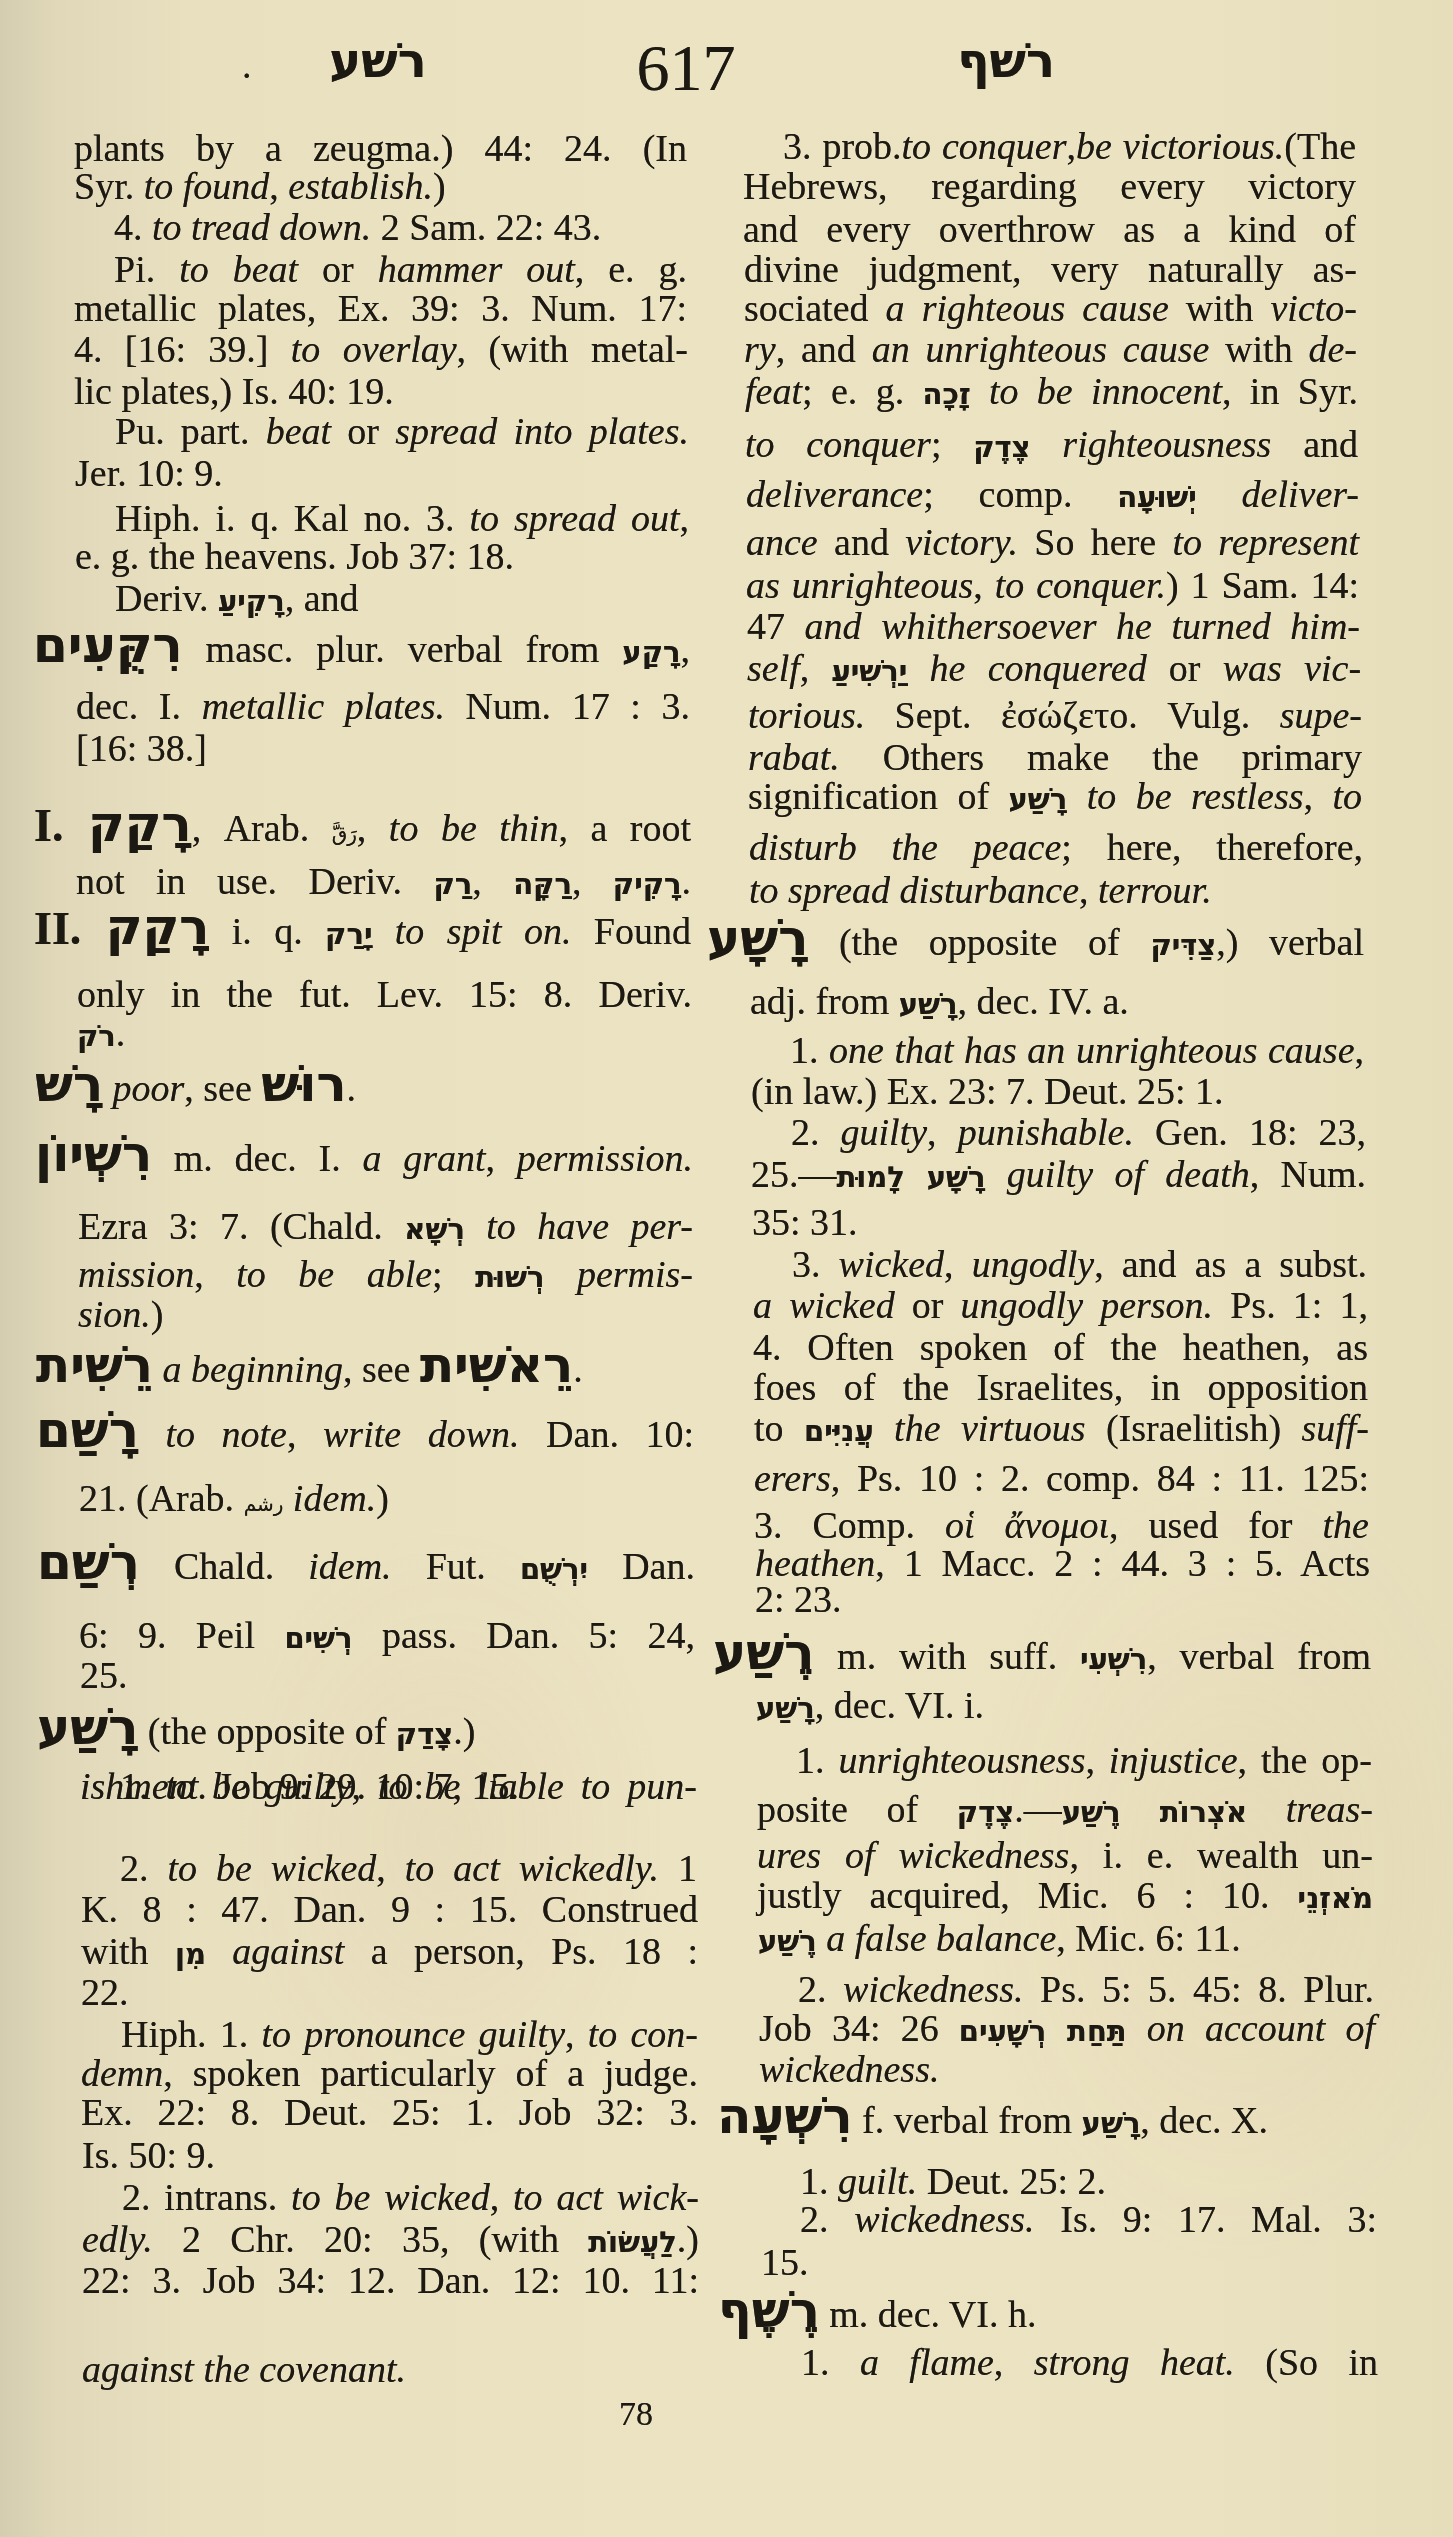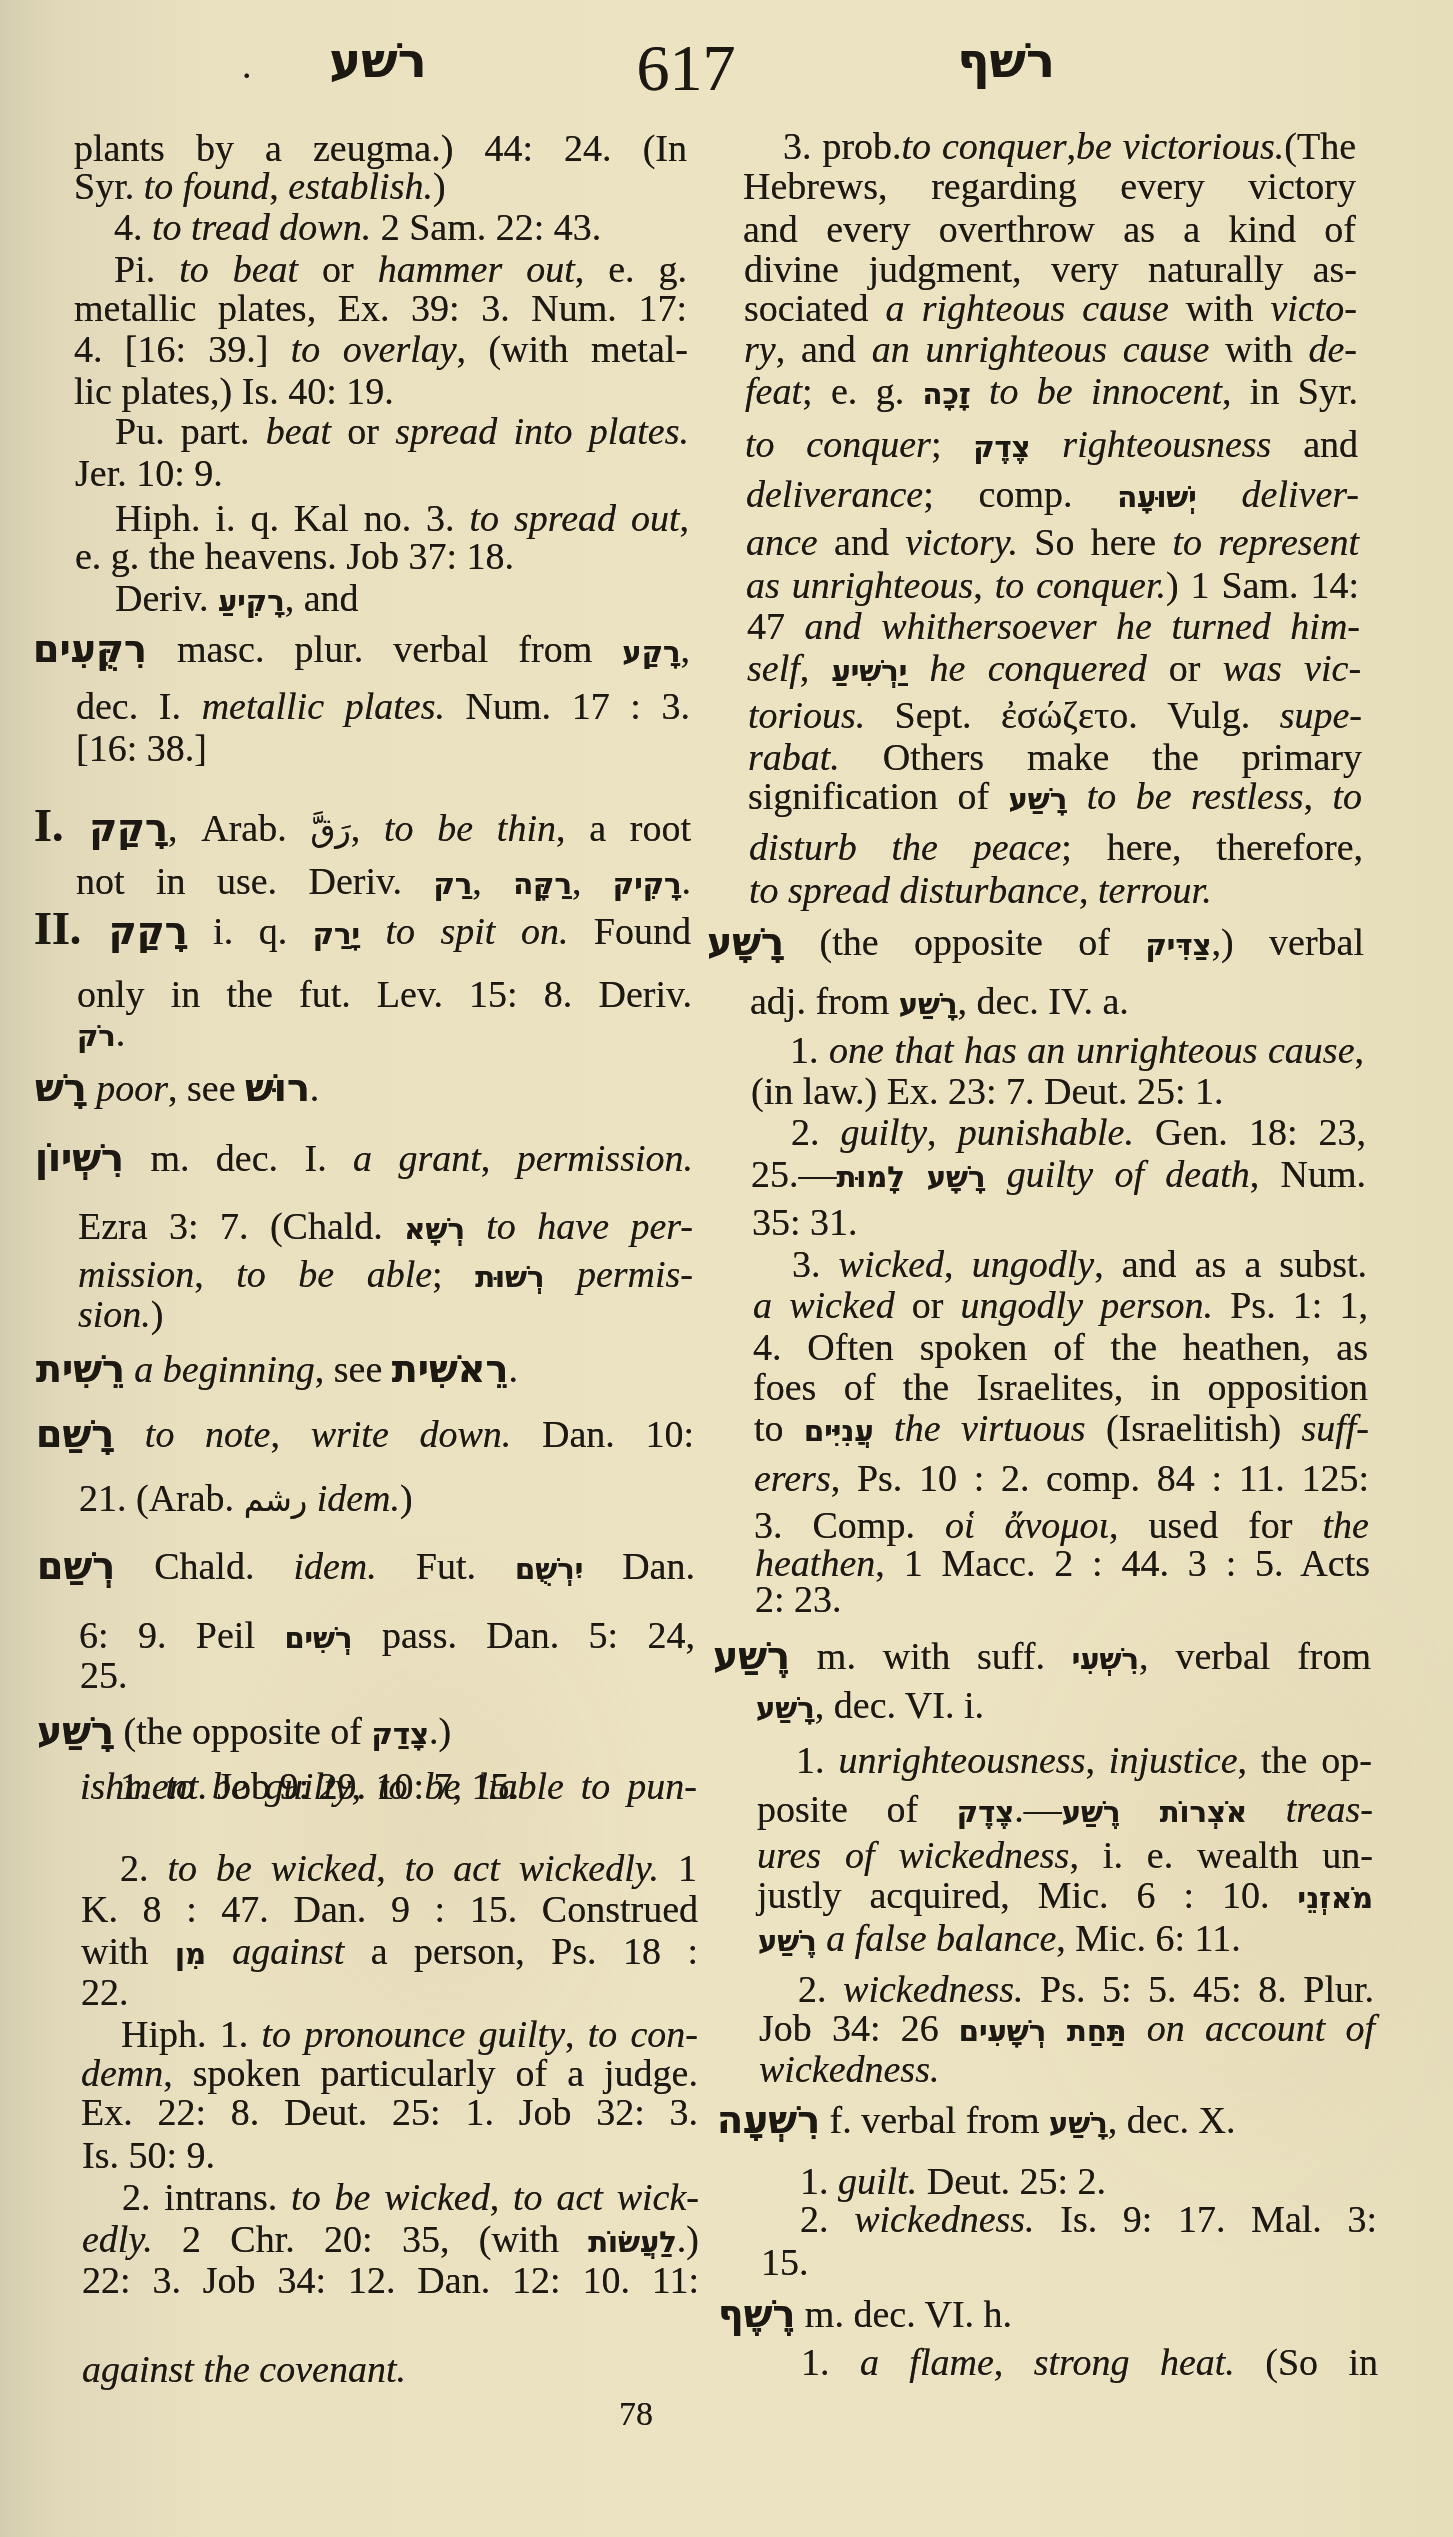--- a/index.html
+++ b/index.html
@@ -22,25 +22,25 @@
     }
     .in { display: inline-block; white-space: nowrap; transform-origin: 0 50%; line-height: 44px; }
     .in.just { white-space: normal; text-align: justify; text-align-last: justify; }
     .seg-r { font-style: normal; }
     .seg-i { font-style: italic; }
     .seg-h {
       font-family: "DejaVu Sans", sans-serif; font-weight: bold; font-size: 29px;
       unicode-bidi: isolate; line-height: 0;
     }
     .seg-hw {
-      font-family: "DejaVu Sans", sans-serif; font-weight: bold; font-size: 38px;
+      font-family: "DejaVu Sans", sans-serif; font-weight: bold; font-size: 50px;
       unicode-bidi: isolate; line-height: 0;
     }
     .seg-n { font-family: "Liberation Serif", serif; font-weight: bold; font-size: 46px; line-height: 0; }
-    .seg-ar { font-family: "DejaVu Sans", sans-serif; font-size: 32px; unicode-bidi: isolate; line-height: 0; }
+    .seg-ar { font-family: "DejaVu Sans", sans-serif; font-size: 20px; unicode-bidi: isolate; line-height: 0; }
     .seg-g { font-family: "Liberation Serif", serif; }
     .seg-gi { font-family: "Liberation Serif", serif; font-style: italic; }
 
     .rh { position: absolute; line-height: 1; white-space: nowrap; text-align: center;
           text-shadow: 0 0 0.5px rgba(20,15,8,0.7); }
     .rh-heb { font-family: "DejaVu Sans", sans-serif; font-weight: bold; font-size: 48px; width: 190px; top: 36px; }
     .rh-left { left: 283px; }
     .rh-right { left: 911px; }
     .rh-num { font-family: "Liberation Serif", serif; font-size: 66px; width: 190px; left: 591px; top: 35px; }
     .rh-mark { font-family: "Liberation Serif", serif; font-size: 38px; left: 242px; top: 46px; text-align: left; }

